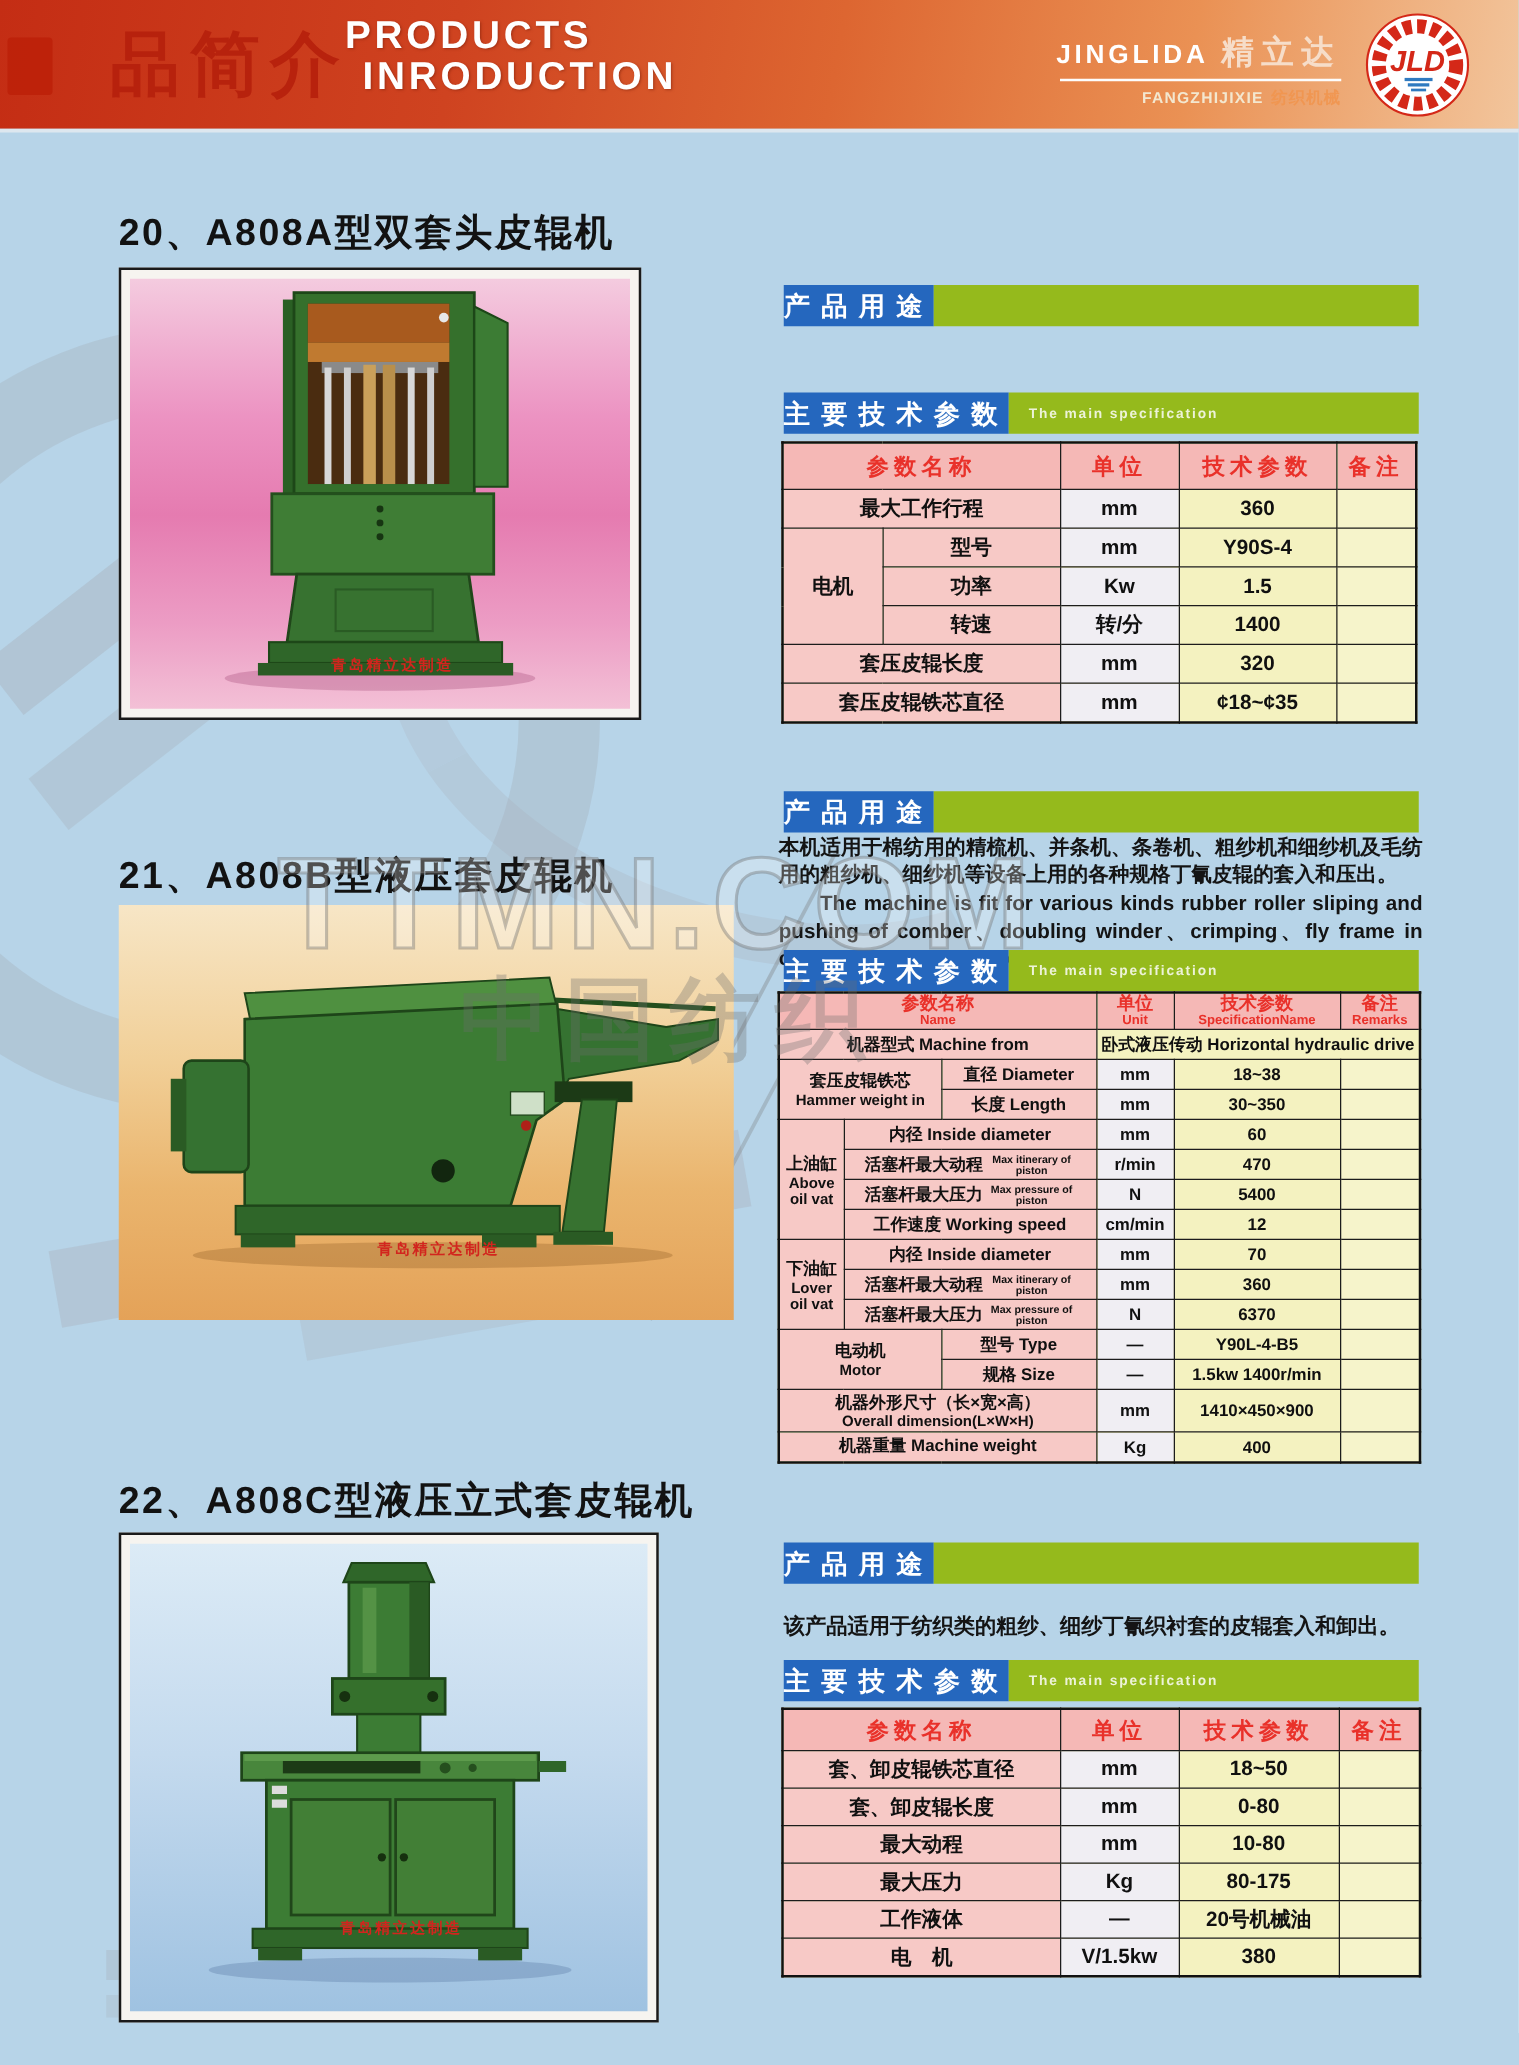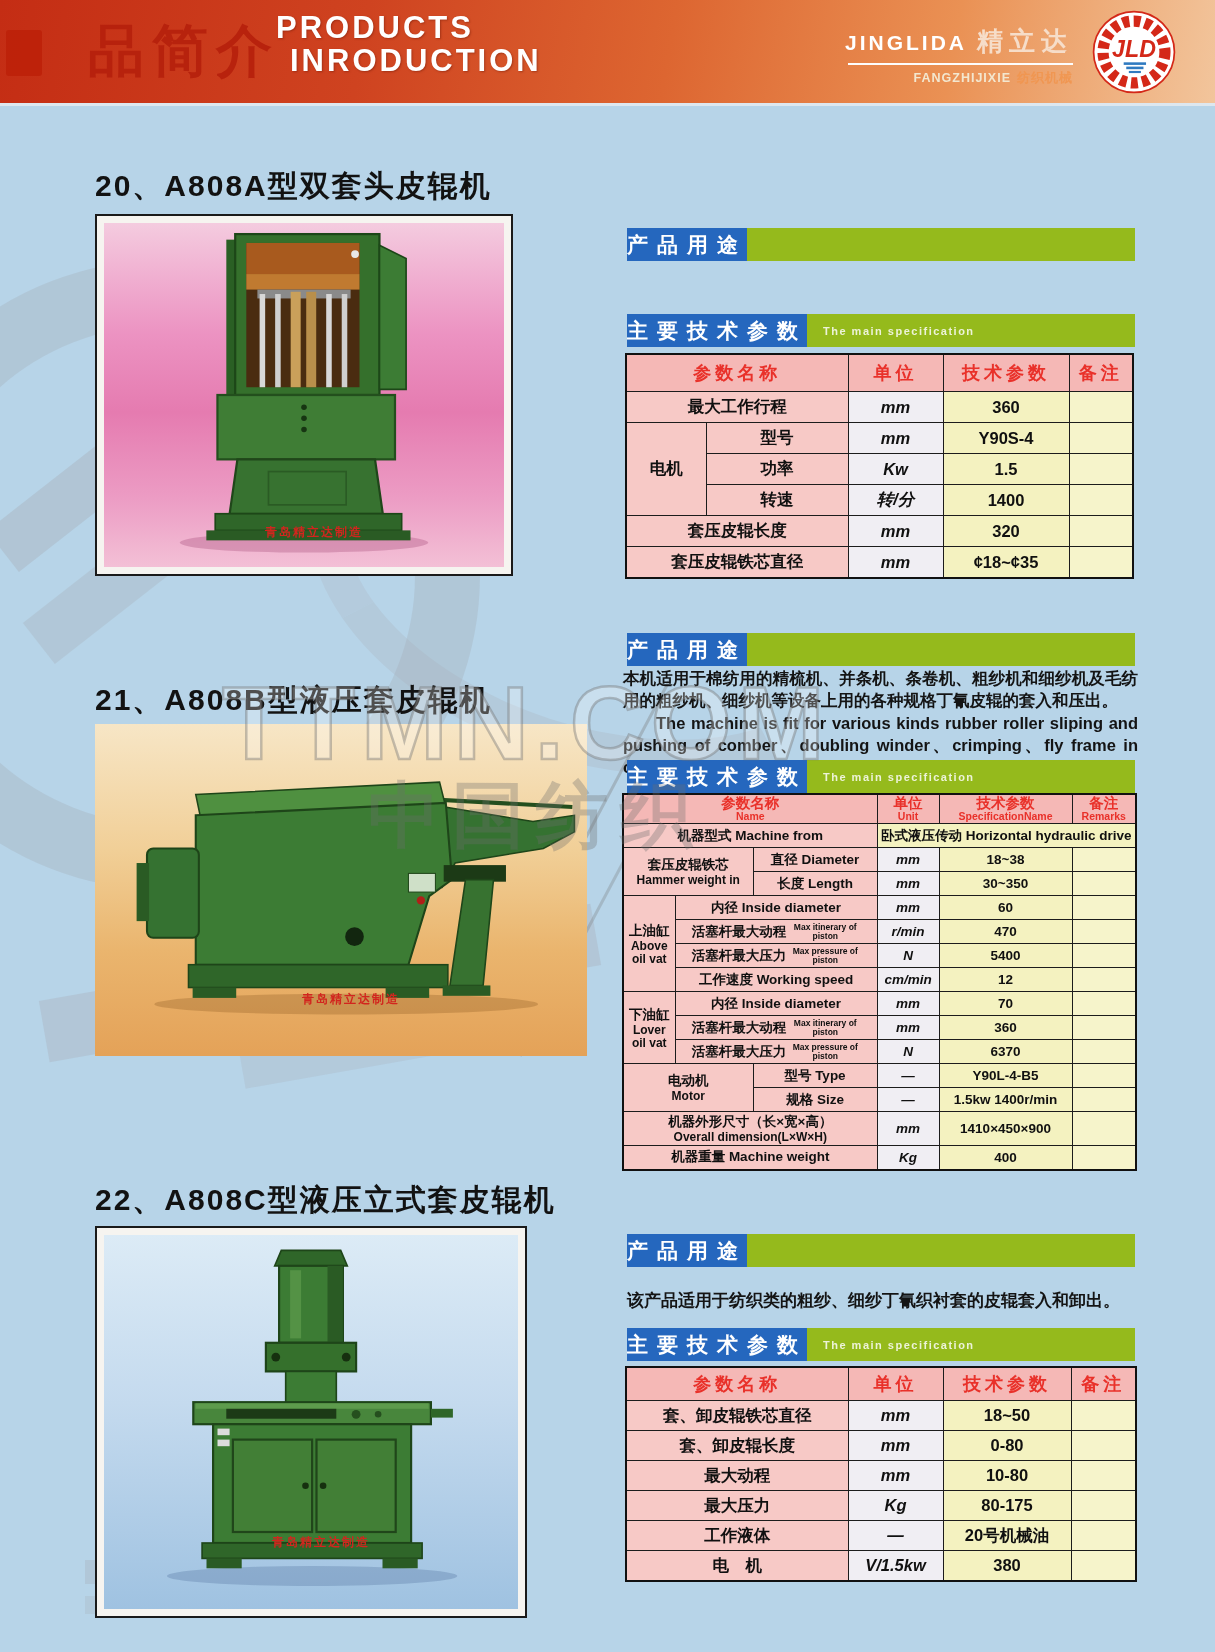--- a/index.html
+++ b/index.html
@@ -56,21 +56,21 @@
   .sec-head .green{background:#95ba1c;flex:1;color:#edf3d8;font-size:11px;font-weight:700;display:flex;align-items:center;padding-left:16px;letter-spacing:1.5px;}
   .usage-text{font-size:17px;font-weight:600;color:#141414;line-height:1.5;text-align:justify;z-index:4;}
   .usage-text .en{font-weight:700;text-indent:2em;}
 
   
   table.spec{border-collapse:collapse;table-layout:fixed;z-index:4;position:absolute;background:#f4f2c0;}
   table.spec td,table.spec th{border:1.5px solid #1c1c1c;text-align:center;vertical-align:middle;overflow:hidden;}
   table.spec{border:2.5px solid #111;}
   th.h{background:#f5b8b6;color:#e9312a;font-weight:800;}
   td.n{background:#f7c9c6;color:#101010;font-weight:700;}
-  td.u{background:#f0eef3;color:#101010;font-weight:600;font-style:italic;}
+  td.u{background:#f0eef3;color:#101010;font-weight:600;}
   td.s{background:#f4f2c0;color:#101010;font-weight:600;}
   td.r{background:#f6f4cb;}
   .t1 th,.t1 td{height:28px;font-size:16.5px;}
   .t1 th.h{height:34px;font-size:18px;letter-spacing:4px;}
   .t3 th,.t3 td{height:27px;font-size:16.5px;}
   .t3 th.h{height:30px;font-size:18px;letter-spacing:4px;}
   .t2 th,.t2 td{height:21px;font-size:13.5px;padding:1px 2px;}
   .t2 th.h{font-size:14.5px;line-height:1.05;}
   .t2 th.h .en{display:block;font-size:10.5px;font-weight:700;}
   .t2 td.n .en{display:block;font-size:12px;line-height:1.05;font-weight:700;}

